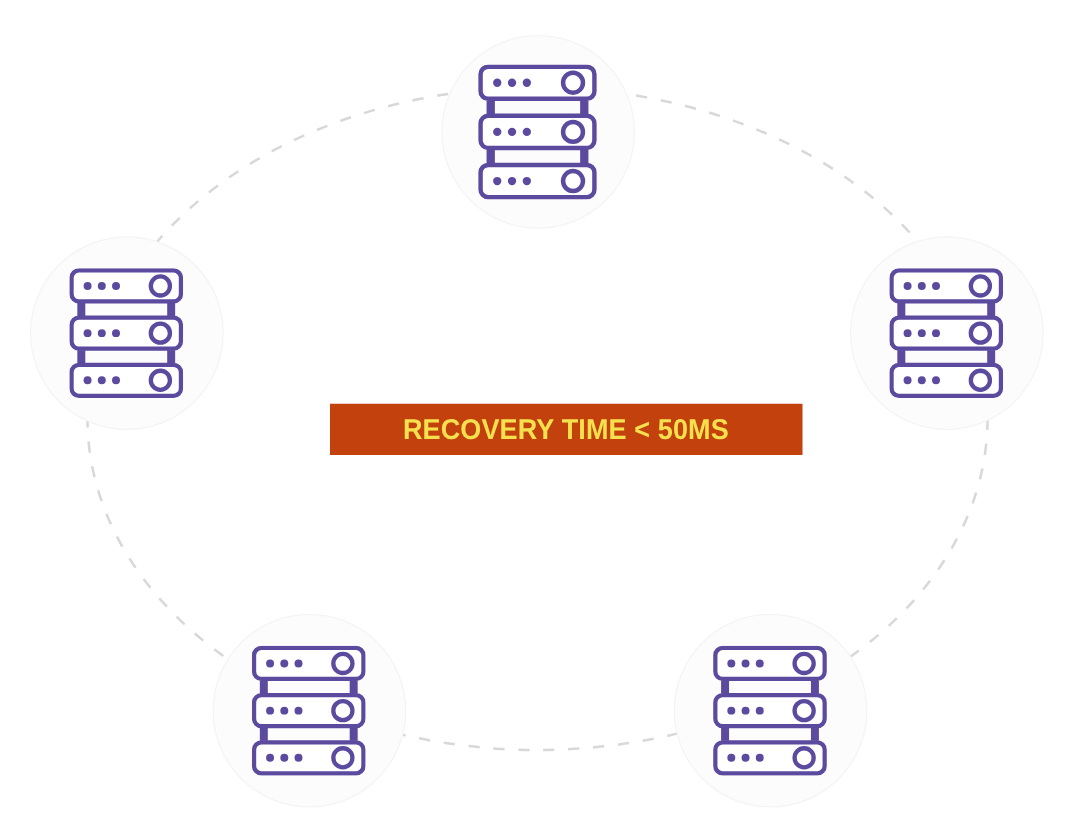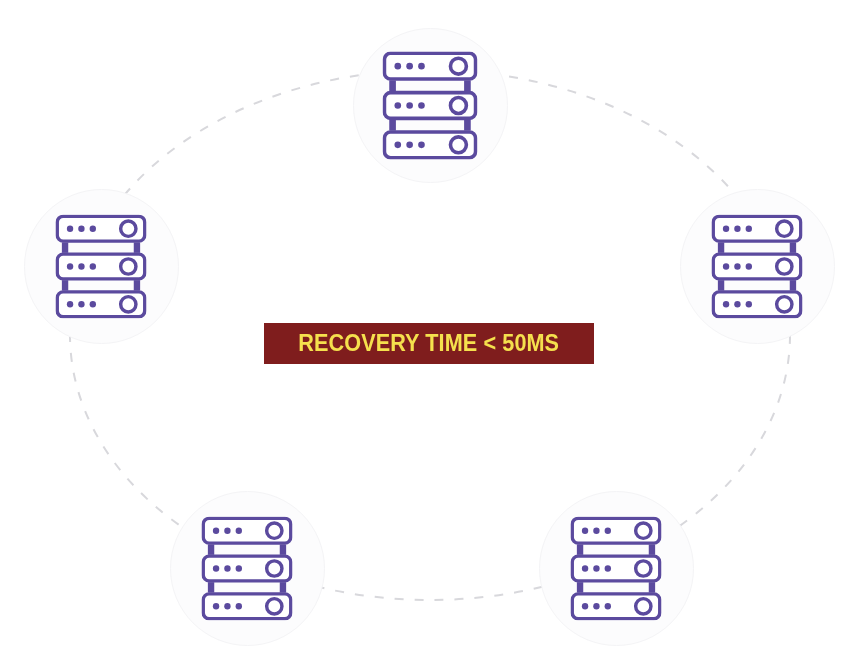--- a/index.html
+++ b/index.html
@@ -190,17 +190,17 @@
             <rect x="1.9" y="84.9" width="96.2" height="27.2" rx="6.5" ry="6.5" fill="#ffffff" stroke="#5B4A9E" stroke-width="3.8"></rect>
             <circle cx="16.0" cy="98.5" r="3.5" fill="#5B4A9E"></circle>
             <circle cx="28.5" cy="98.5" r="3.5" fill="#5B4A9E"></circle>
             <circle cx="41.0" cy="98.5" r="3.5" fill="#5B4A9E"></circle>
             <circle cx="80" cy="98.5" r="8.4" fill="none" stroke="#5B4A9E" stroke-width="3.8"></circle>
           </svg>
         </div>
       </div>
     </div>
 
-  <div class="banner" id="banner" style="left: 264px; top: 323px; width: 330px; height: 41px; background: #7f1d1d;">
+  <div class="banner" id="banner" style="left: 264px; top: 323px; width: 378px; height: 41px; background: #c2410c;">
     <span class="banner-text" style="color: rgb(245, 224, 77);">RECOVERY TIME &lt; 50MS</span>
   </div>
 
 </div>
 
 </body></html>

